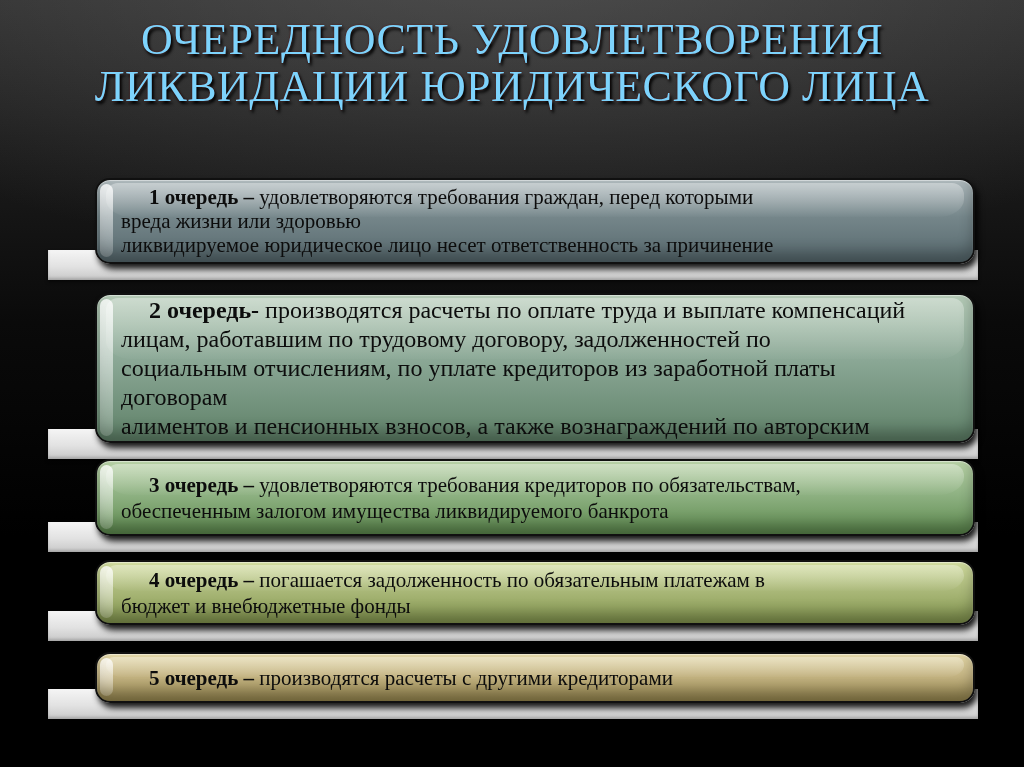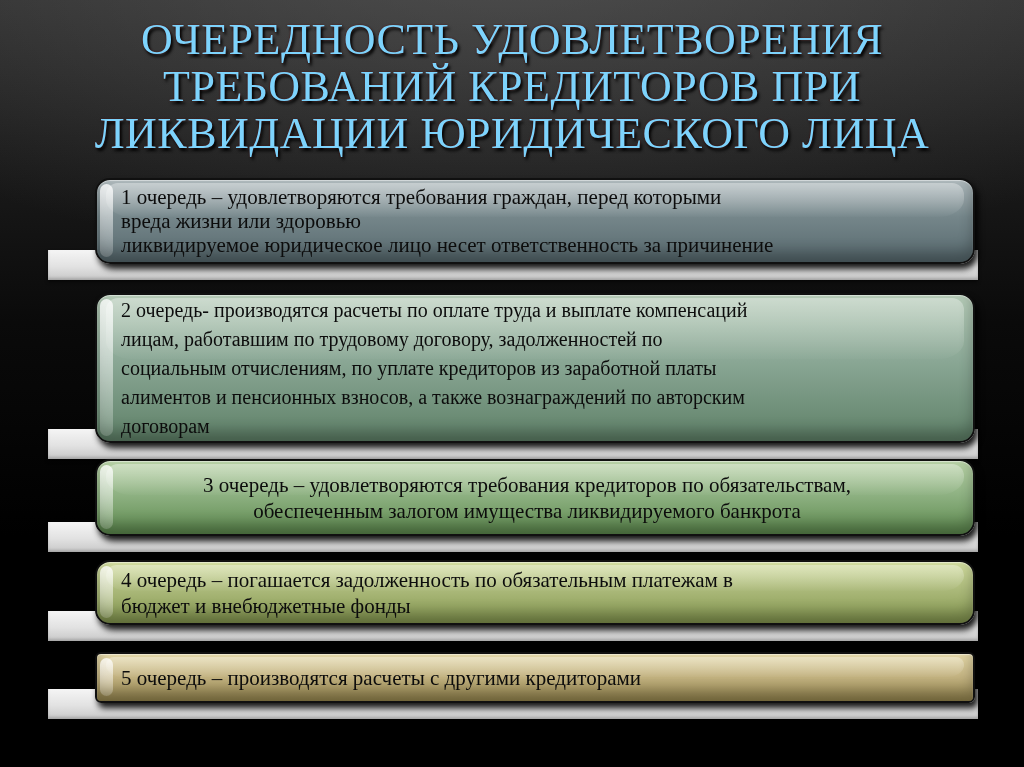--- a/index.html
+++ b/index.html
@@ -58,32 +58,31 @@
     border-radius:12px 12px 26px 26px / 12px 12px 18px 18px;
     background:linear-gradient(180deg,rgba(255,255,255,.34),rgba(255,255,255,.02));
     pointer-events:none;
   }
   .block-text{
     position:relative;z-index:3;width:100%;
     padding:0 40px 0 24px;
     font-size:21px;line-height:26px;color:#0c0c0c;
   }
   .row1 .block-text{line-height:24px;padding-right:120px;}
-  .row2 .block-text{font-size:20px;line-height:29px;}
+  .row2 .block-text{font-size:24px;line-height:29px;}
   .line{white-space:nowrap;}
-  .lead{font-weight:400;}
+  .lead{font-weight:700;margin-left:28px;}
 </style>
 </head>
 <body>
 
 <div class="bg"></div>
 
 <div class="title" id="title" style="color: #7dd3fc;">
     <div class="t-line">ОЧЕРЕДНОСТЬ УДОВЛЕТВОРЕНИЯ</div>
-    <div class="t-line">ТРЕБОВАНИЙ КРЕДИТОРОВ ПРИ</div>
     <div class="t-line">ЛИКВИДАЦИИ ЮРИДИЧЕСКОГО ЛИЦА</div>
   </div>
 
 <div class="rows" id="rows">
     <div class="row row1">
     <div class="bar"></div>
     <div class="block" style="background: linear-gradient(rgb(174, 185, 188) 0%, rgb(117, 134, 138) 45%, rgb(87, 105, 110) 100%);">
       <div class="block-text">
           <div class="line"><b class="lead">1 очередь –</b> <span>удовлетворяются требования граждан, перед которыми</span></div>
           <div class="line">вреда жизни или здоровью</div>
@@ -91,44 +90,44 @@
         </div>
     </div>
   </div>
     <div class="row row2">
     <div class="bar"></div>
     <div class="block" style="background: linear-gradient(rgb(180, 202, 182) 0%, rgb(138, 167, 149) 45%, rgb(95, 129, 104) 100%);">
       <div class="block-text">
           <div class="line"><b class="lead">2 очередь-</b> <span>производятся расчеты по оплате труда и выплате компенсаций</span></div>
           <div class="line">лицам, работавшим по трудовому договору, задолженностей по</div>
           <div class="line">социальным отчислениям, по уплате кредиторов из заработной платы</div>
+          <div class="line">договорам</div>
           <div class="line">алиментов и пенсионных взносов, а также вознаграждений по авторским</div>
-          <div class="line">договорам</div>
         </div>
     </div>
   </div>
     <div class="row row3">
     <div class="bar"></div>
-    <div class="block" style="background: linear-gradient(rgb(184, 210, 166) 0%, rgb(143, 178, 131) 45%, rgb(93, 138, 78) 100%); text-align: center;">
+    <div class="block" style="background: linear-gradient(rgb(184, 210, 166) 0%, rgb(143, 178, 131) 45%, rgb(93, 138, 78) 100%);">
       <div class="block-text">
           <div class="line"><b class="lead">3 очередь –</b> <span>удовлетворяются требования кредиторов по обязательствам,</span></div>
           <div class="line">обеспеченным залогом имущества ликвидируемого банкрота</div>
         </div>
     </div>
   </div>
     <div class="row row4">
     <div class="bar"></div>
     <div class="block" style="background: linear-gradient(rgb(210, 221, 159) 0%, rgb(171, 185, 122) 45%, rgb(132, 151, 79) 100%);">
       <div class="block-text">
           <div class="line"><b class="lead">4 очередь –</b> <span>погашается задолженность по обязательным платежам в</span></div>
           <div class="line">бюджет и внебюджетные фонды</div>
         </div>
     </div>
   </div>
     <div class="row row5">
     <div class="bar"></div>
-    <div class="block" style="background: linear-gradient(rgb(228, 216, 168) 0%, rgb(197, 181, 132) 45%, rgb(152, 136, 79) 100%); border-radius: 6px;">
+    <div class="block" style="background: linear-gradient(rgb(228, 216, 168) 0%, rgb(197, 181, 132) 45%, rgb(152, 136, 79) 100%);">
       <div class="block-text">
           <div class="line"><b class="lead">5 очередь –</b> <span>производятся расчеты с другими кредиторами</span></div>
         </div>
     </div>
   </div>
   </div>
 
 </body></html>

